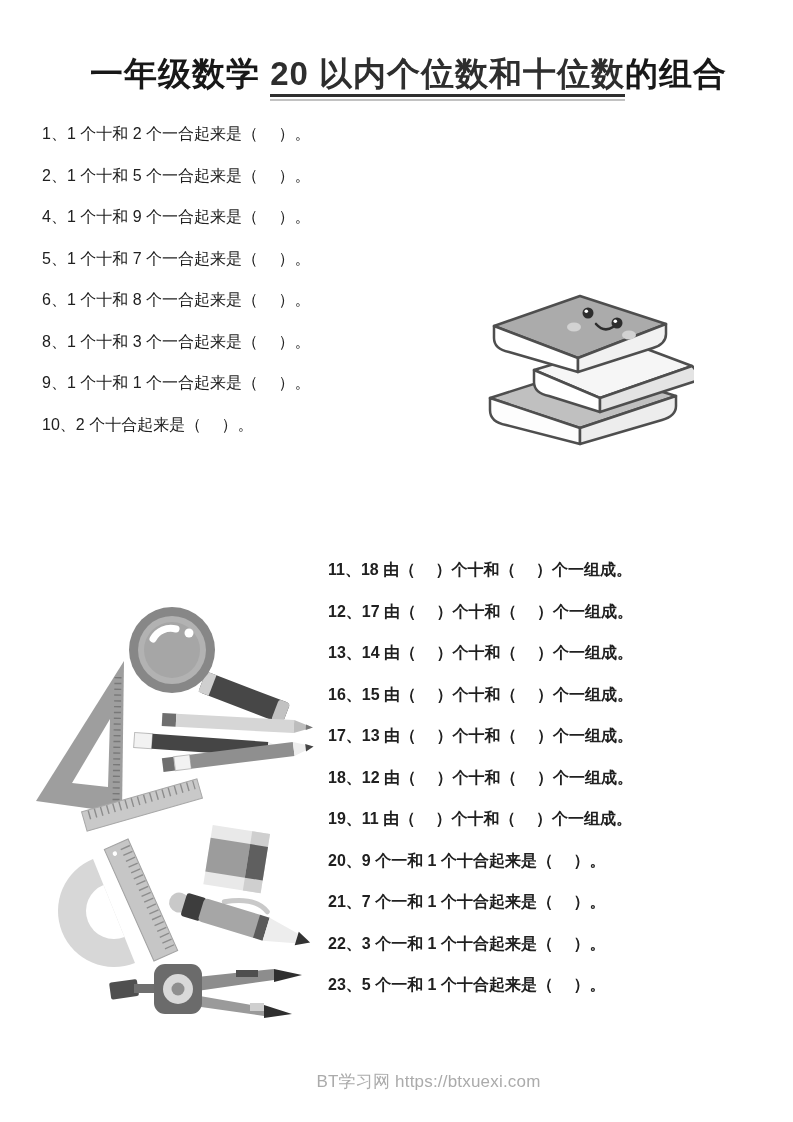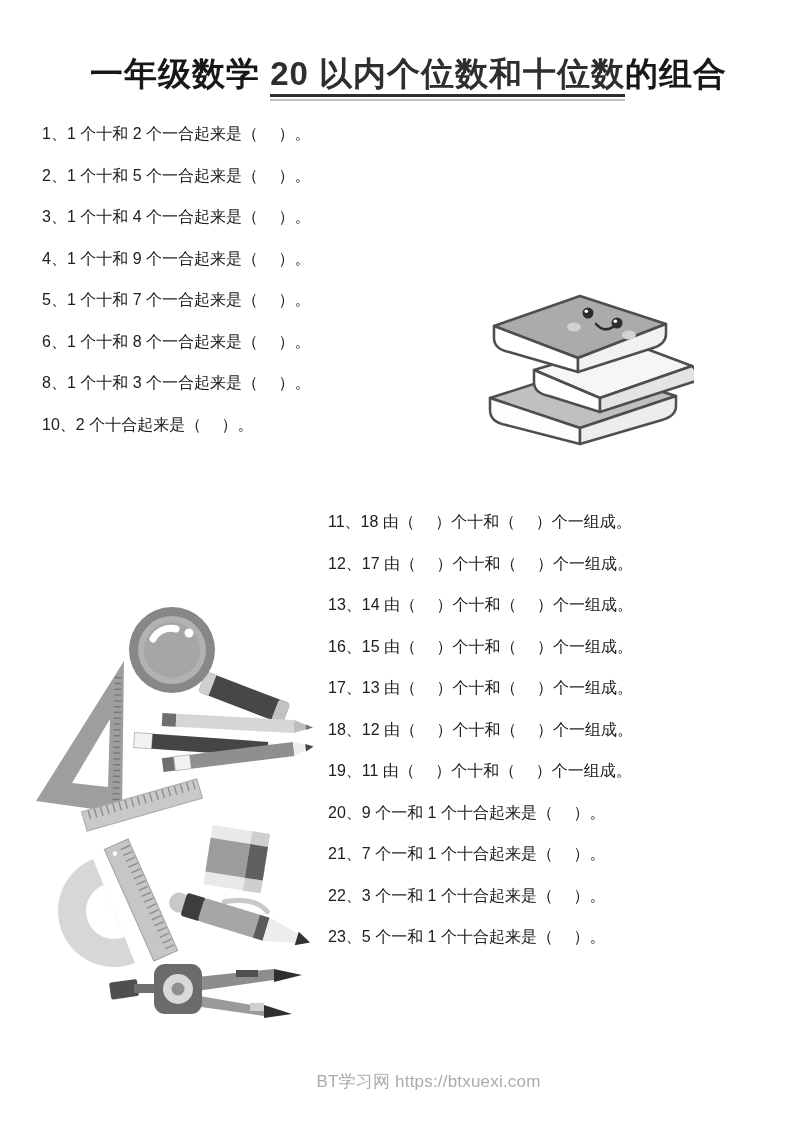--- a/index.html
+++ b/index.html
@@ -55,21 +55,21 @@
     position: absolute;
     font-size: 16px;
     color: #202020;
   }
   .qcol .row {
     height: 41.5px;
     line-height: 41.5px;
     white-space: pre;
   }
   .col-left  { left: 42px;  top: 113px; }
-  .col-right { left: 328px; top: 501px; }
+  .col-right { left: 328px; top: 549px; font-weight: bold; }
   .books-art {
     position: absolute;
     left: 478px;
     top: 286px;
     width: 216px;
     height: 162px;
   }
   .stationery-art {
     position: absolute;
     left: 22px;
@@ -92,25 +92,25 @@
 </head>
 <body>
 
 <div class="page">
 
   <div class="title"><span>一年级数学 </span><span class="u">20 以内个位数和十位数</span><span>的组合</span></div>
 
   <div class="qcol col-left">
     <div class="row">1、1 个十和 2 个一合起来是（　 ）。</div>
     <div class="row">2、1 个十和 5 个一合起来是（　 ）。</div>
-    <div class="row">3、1 个十和 4 个一合起来是（　 ）。</div>
     <div class="row">4、1 个十和 9 个一合起来是（　 ）。</div>
     <div class="row">5、1 个十和 7 个一合起来是（　 ）。</div>
     <div class="row">6、1 个十和 8 个一合起来是（　 ）。</div>
     <div class="row">8、1 个十和 3 个一合起来是（　 ）。</div>
+    <div class="row">9、1 个十和 1 个一合起来是（　 ）。</div>
     <div class="row">10、2 个十合起来是（　 ）。</div>
   </div>
 
   <div class="qcol col-right">
     <div class="row">11、18 由（　 ）个十和（　 ）个一组成。</div>
     <div class="row">12、17 由（　 ）个十和（　 ）个一组成。</div>
     <div class="row">13、14 由（　 ）个十和（　 ）个一组成。</div>
     <div class="row">16、15 由（　 ）个十和（　 ）个一组成。</div>
     <div class="row">17、13 由（　 ）个十和（　 ）个一组成。</div>
     <div class="row">18、12 由（　 ）个十和（　 ）个一组成。</div>

